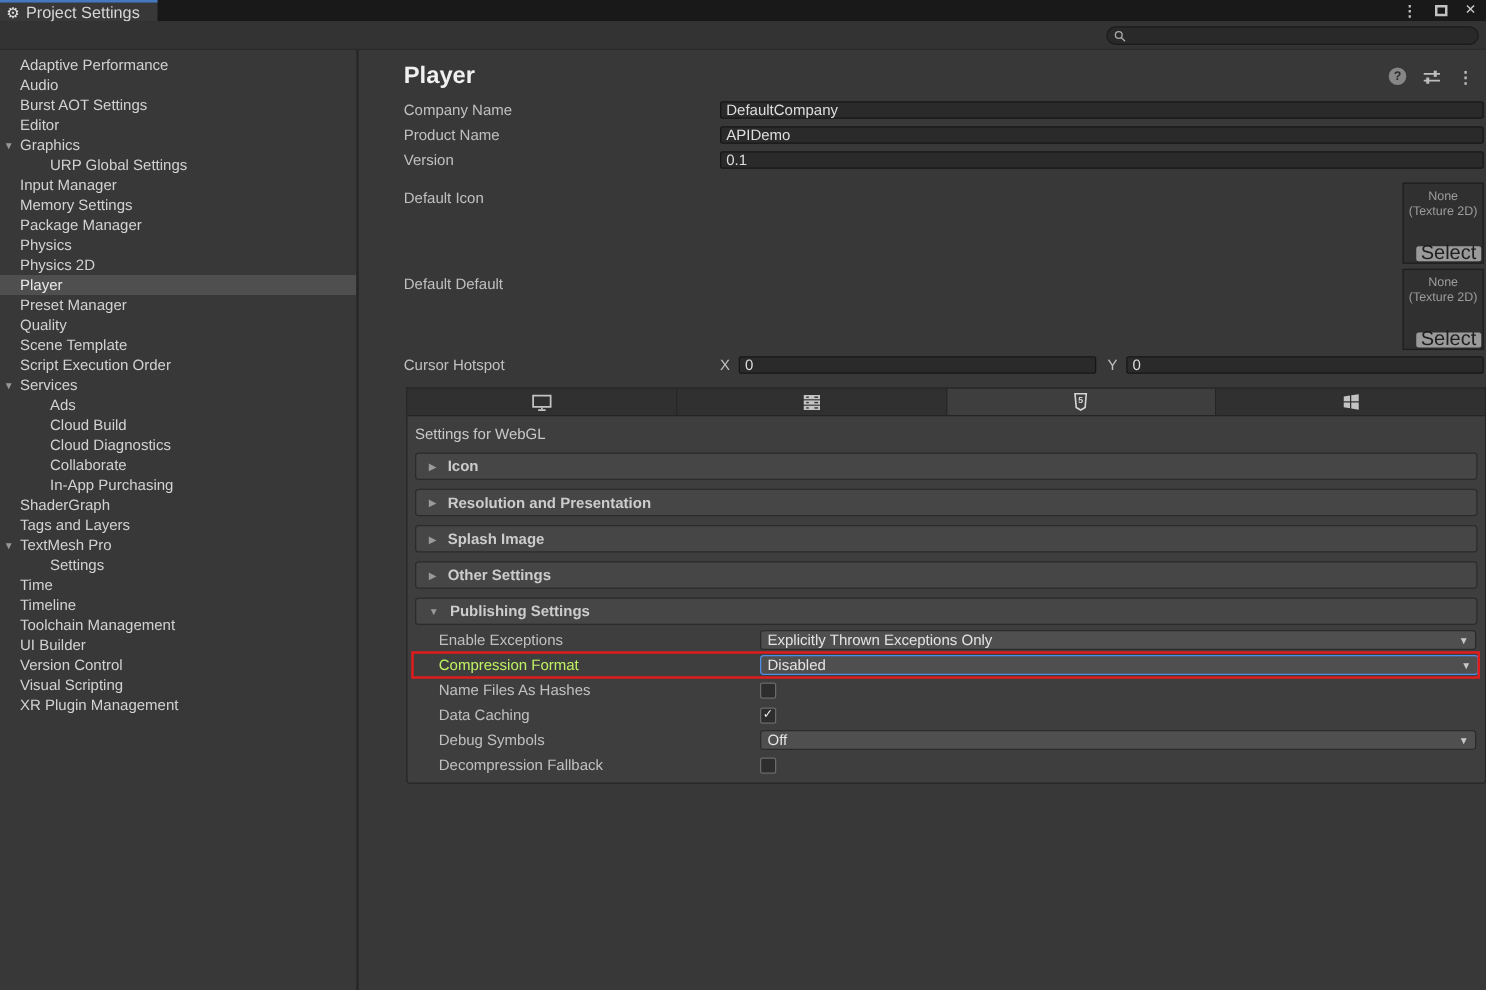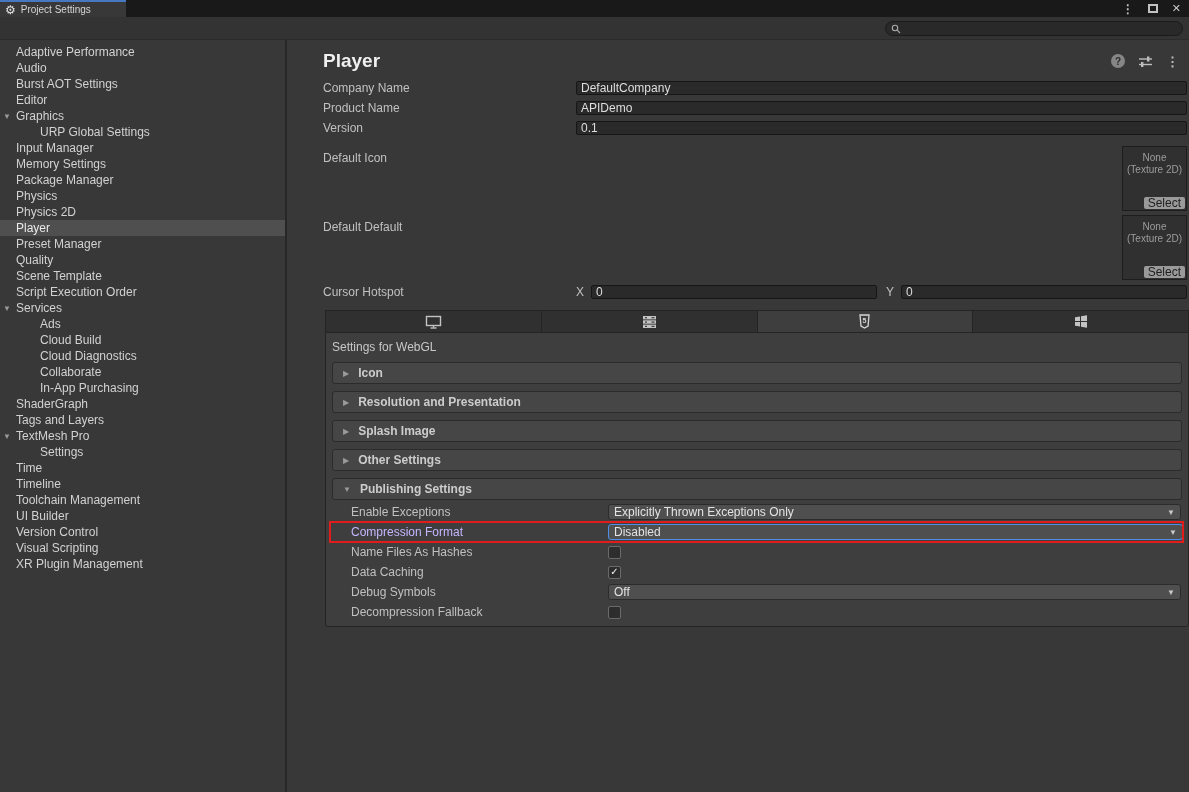--- a/index.html
+++ b/index.html
@@ -10,21 +10,21 @@
     font-size:12px; color:#c8c8c8; cursor:default;
   }
   
   .titlebar{ position:relative; height:17px; background:#191919; }
   .doc-tab{
     position:absolute; left:0; top:0; width:126px; height:17px;
     background:#383838; border-top:2px solid #4678c2;
     display:flex; align-items:center; gap:5px; padding-left:5px;
   }
   .doc-tab .gear{ font-size:12px; color:#e2e2e2; line-height:1; }
-  .doc-tab .tab-label{ font-size:10px; color:#d6d6d6; white-space:nowrap; }
+  .doc-tab .tab-label{ font-size:13px; color:#d6d6d6; white-space:nowrap; }
   .win-controls{ position:absolute; right:8px; top:0; height:17px; display:flex; align-items:center; gap:14px; }
   .kebab{ color:#c2c2c2; font-size:12px; font-weight:bold; line-height:1; }
   .maxbox{ width:10px; height:9px; border:2px solid #c2c2c2; }
   .closex{ color:#c9c9c9; font-size:11px; line-height:1; }
   
   .toolbar{ position:relative; height:23px; background:#333333; border-bottom:1px solid #2b2b2b; }
   .search{
     position:absolute; right:6px; top:4px; width:298px; height:15px;
     background:#292929; border:1px solid #1b1b1b; border-radius:8px;
     display:flex; align-items:center; padding-left:5px; gap:3px;
@@ -54,21 +54,21 @@
   .flabel{ flex:0 0 253px; color:#c0c0c0; white-space:nowrap; }
   .tfield{
     flex:1; height:14px; background:#2a2a2a; border:1px solid #161616; border-radius:2px;
     color:#dedede; display:flex; align-items:center; padding-left:4px; white-space:nowrap;
   }
   .obj-row{ position:relative; height:69px; padding-left:12px; margin-top:0; }
   .obj-label{ padding-top:7px; color:#c0c0c0; }
   .texbox{ position:absolute; right:2px; top:2px; width:65px; height:65px; background:#303030; border:1px solid #1d1d1d; text-align:center; }
   .texbox .none{ margin-top:5px; font-size:10px; color:#9c9c9c; line-height:12px; }
   .selbtn{ position:absolute; right:1px; bottom:1px; background:#9a9a9a; color:#1e1e1e;
-    font-size:12px; height:12px; line-height:12px; padding:0 4px; border-radius:2px; }
+    font-size:16px; height:12px; line-height:12px; padding:0 4px; border-radius:2px; }
   .axis{ color:#c0c0c0; margin-right:7px; }
   .axis-field{ flex:1; }
   .gapx{ width:9px; }
   
   .tabstrip{ display:flex; height:22px; margin:8px 0 0 14px; border:1px solid #242424; border-bottom:none; background:#303030; }
   .ptab{ flex:1; display:flex; align-items:center; justify-content:center; border-right:1px solid #242424; background:#303030; }
   .ptab:last-child{ border-right:none; }
   .ptab.selected{ background:#3e3e3e; }
   .ptab svg{ display:block; }
   
@@ -82,21 +82,21 @@
   .foldout.pub{ margin-bottom:2px; }
   .prow{ display:flex; align-items:center; height:20px; padding-left:25px; margin-right:7px; }
   .plabel{ flex:0 0 257px; color:#c0c0c0; white-space:nowrap; }
   .pcontrol{ flex:1; display:flex; align-items:center; }
   .dropdown{ flex:1; height:16px; background:#4f4f4f; border:1px solid #2b2b2b; border-radius:3px;
     display:flex; align-items:center; padding:0 5px; color:#e3e3e3; }
   .dropdown .dval{ flex:1; white-space:nowrap; }
   .dropdown .darr{ font-size:8px; color:#c8c8c8; }
   .dropdown.focused{ border-color:#4f8ee8; }
   .prow.highlight{ outline:2px solid #e11c1c; outline-offset:-1px; margin-left:4px; padding-left:21px; margin-right:5px; }
-  .prow.highlight .plabel{ color:#c4b5fd; }
+  .prow.highlight .plabel{ color:#bef264; }
   .checkbox{ width:13px; height:13px; background:#2d2d2d; border:1px solid #6a6a6a; border-radius:2px;
     display:flex; align-items:center; justify-content:center; color:#f2f2f2; font-size:10px; line-height:1; }
 </style>
 </head>
 <body>
 
 <div class="window">
 
   <div class="titlebar">
     <div class="doc-tab">

